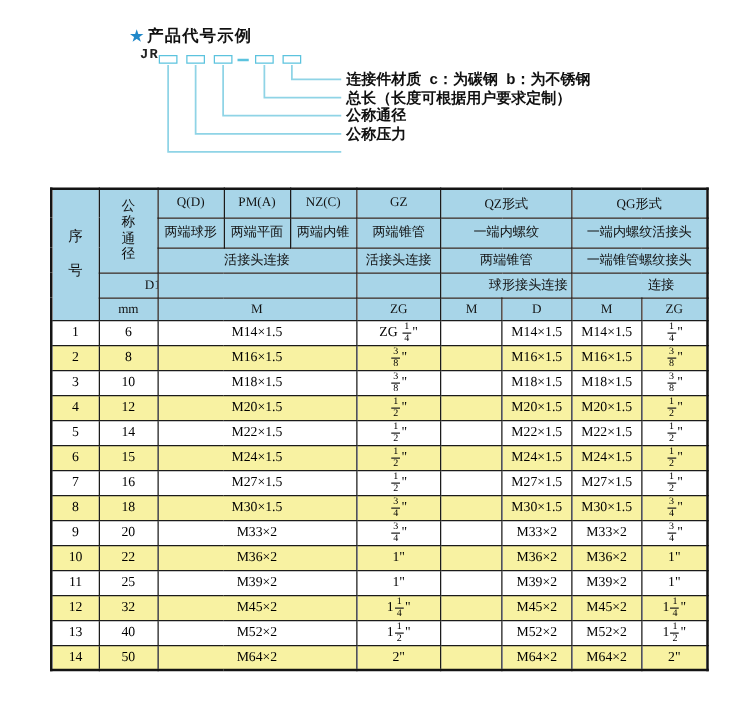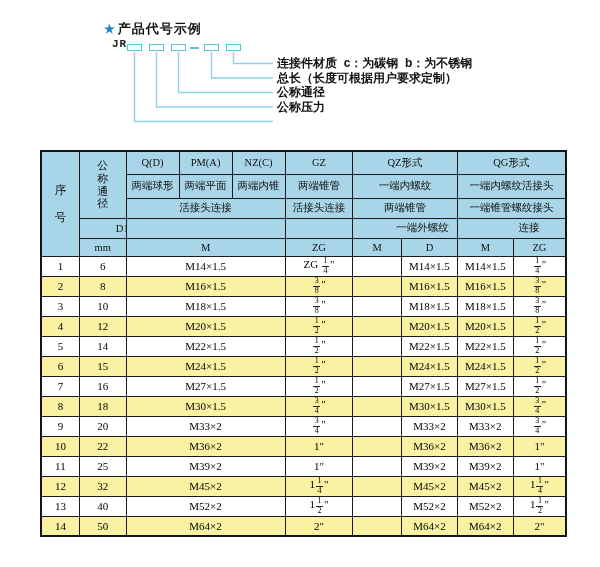--- a/index.html
+++ b/index.html
@@ -145,21 +145,21 @@
       <tr class="hr3">
         <th class="blue" colspan="3">活接头连接</th>
         <th class="blue">活接头连接</th>
         <th class="blue" colspan="2">两端锥管</th>
         <th class="blue" colspan="2">一端锥管螺纹接头</th>
       </tr>
       <tr class="hr4">
         <th class="blue code">D1</th>
         <th class="blue" colspan="3"></th>
         <th class="blue"></th>
-        <th class="blue" colspan="2">一端外螺纹</th>
+        <th class="blue" colspan="2">球形接头连接</th>
         <th class="blue" colspan="2">连接</th>
       </tr>
       <tr class="hr5">
         <th class="blue code">mm</th>
         <th class="blue code" colspan="3">M</th>
         <th class="blue code">ZG</th>
         <th class="blue code">M</th>
         <th class="blue code">D</th>
         <th class="blue code">M</th>
         <th class="blue code">ZG</th>

